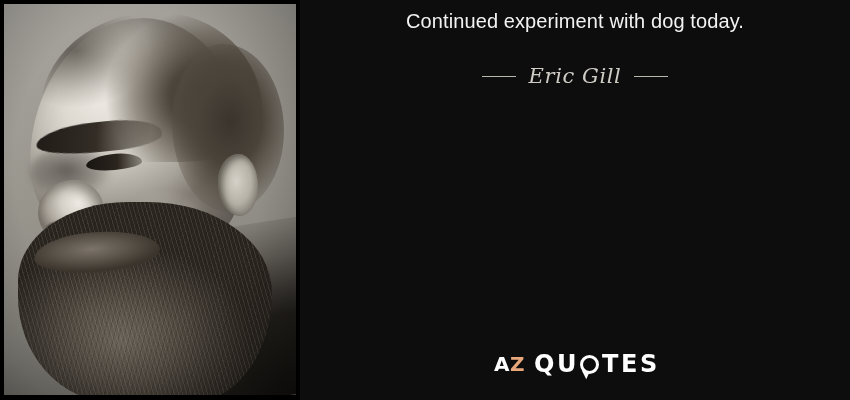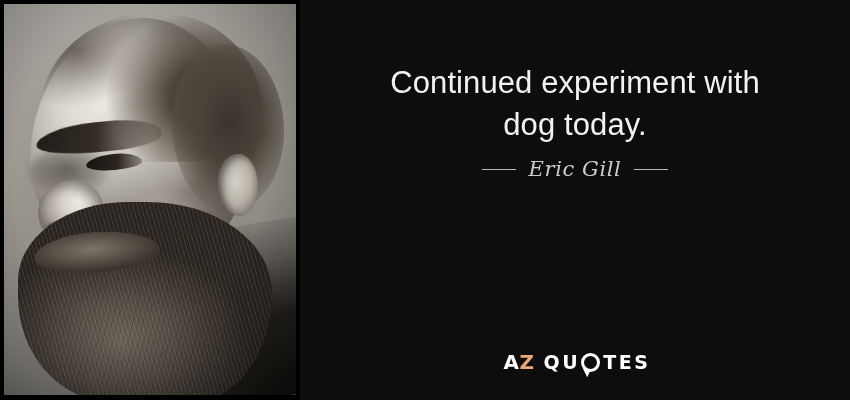--- a/index.html
+++ b/index.html
@@ -214,36 +214,35 @@
     height: 400px;
     background: #0d0d0d;
     display: flex;
     flex-direction: column;
     align-items: center;
   }
 
   .quote-text {
     width: 430px;
     margin: 0;
-    padding-top: 62px;
     text-align: center;
     color: #f2f2f2;
     font-family: "Liberation Sans", sans-serif;
-    font-size: 31px;
+    font-size: 20px;
     font-weight: 400;
     line-height: 42px;
     letter-spacing: 0.1px;
   }
 
   .attribution {
     display: flex;
     align-items: center;
     justify-content: center;
     gap: 13px;
-    margin-top: 11px;
+    margin-top: 22px;
   }
   .attr-dash {
     display: block;
     width: 34px;
     height: 1px;
     background: #b9b6b0;
   }
   .attr-name {
     color: #cfccc6;
     font-family: "DejaVu Serif", serif;
@@ -272,21 +271,21 @@
     letter-spacing: 0.5px;
     line-height: 1;
   }
   .logo-a { color: #ffffff; }
   .logo-z { color: #e8a87c; }
 
   .logo-quotes {
     display: flex;
     align-items: center;
     font-family: "DejaVu Sans", sans-serif;
-    font-size: 19px;
+    font-size: 24px;
     font-weight: 700;
     color: #ffffff;
     letter-spacing: 2.6px;
     line-height: 1;
   }
   .logo-bubble {
     position: relative;
     display: inline-block;
     width: 19px;
     height: 19px;

